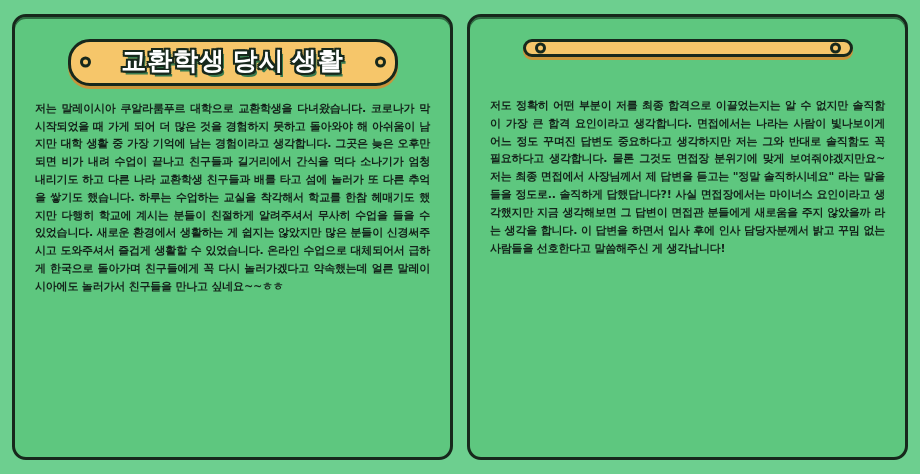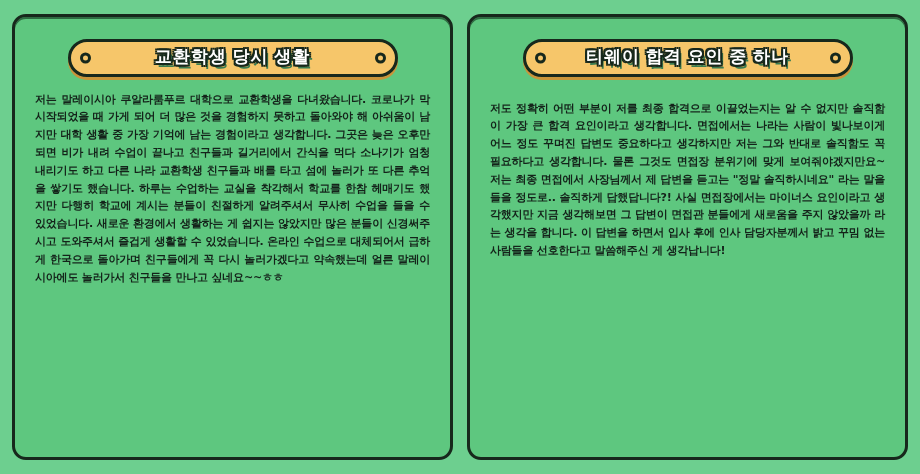--- a/index.html
+++ b/index.html
@@ -48,23 +48,23 @@
     background: #f6c66a;
     border: 3px solid #17281c;
     border-radius: 22px;
     padding: 5px 38px 7px 38px;
     min-width: 330px;
     text-align: center;
     box-sizing: border-box;
     box-shadow: 0 3px 0 #c9943a;
   }
   .title-text {
-    font-family: Liberation Sans, sans-serif;
+    font-family: Liberation Serif, serif;
     font-weight: bold;
-    font-size: 17px;
+    font-size: 25px;
     line-height: 1.15;
     color: #ffffff;
     letter-spacing: 1px;
     text-shadow:
       -2px -2px 0 #17281c,
       2px -2px 0 #17281c,
       -2px 2px 0 #17281c,
       2px 2px 0 #17281c,
       0px -2px 0 #17281c,
       0px 2px 0 #17281c,
@@ -94,21 +94,21 @@
     font-size: 11px;
     line-height: 1.62;
     color: #14231a;
     text-align: justify;
     word-break: break-all;
     padding: 2px 6px 0 6px;
     letter-spacing: -0.2px;
   }
   .panel-left .body-text { margin-top: 2px; }
   .panel-right .body-text {
-    margin-top: 11px;
+    margin-top: 28px;
   }
 </style>
 </head>
 <body>
 
 <div class="stage">
 
   <div class="panel panel-left">
     <div class="title-wrap">
       <div class="title-plate">
@@ -118,19 +118,18 @@
       </div>
     </div>
     <div class="body-text">저는 말레이시아 쿠알라룸푸르 대학으로 교환학생을 다녀왔습니다. 코로나가 막 시작되었을 때 가게 되어 더 많은 것을 경험하지 못하고 돌아와야 해 아쉬움이 남지만 대학 생활 중 가장 기억에 남는 경험이라고 생각합니다. 그곳은 늦은 오후만 되면 비가 내려 수업이 끝나고 친구들과 길거리에서 간식을 먹다 소나기가 엄청 내리기도 하고 다른 나라 교환학생 친구들과 배를 타고 섬에 놀러가 또 다른 추억을 쌓기도 했습니다. 하루는 수업하는 교실을 착각해서 학교를 한참 헤매기도 했지만 다행히 학교에 계시는 분들이 친절하게 알려주셔서 무사히 수업을 들을 수 있었습니다. 새로운 환경에서 생활하는 게 쉽지는 않았지만 많은 분들이 신경써주시고 도와주셔서 즐겁게 생활할 수 있었습니다. 온라인 수업으로 대체되어서 급하게 한국으로 돌아가며 친구들에게 꼭 다시 놀러가겠다고 약속했는데 얼른 말레이시아에도 놀러가서 친구들을 만나고 싶네요~~ㅎㅎ</div>
   </div>
 
   <div class="panel panel-right">
     <div class="title-wrap">
       <div class="title-plate">
         <span class="plate-dot left"></span>
         <span class="plate-dot right"></span>
-        <div class="title-text">티웨이 합격 요인 중 하나</div>
       </div>
     </div>
     <div class="body-text">저도 정확히 어떤 부분이 저를 최종 합격으로 이끌었는지는 알 수 없지만 솔직함이 가장 큰 합격 요인이라고 생각합니다. 면접에서는 나라는 사람이 빛나보이게 어느 정도 꾸며진 답변도 중요하다고 생각하지만 저는 그와 반대로 솔직함도 꼭 필요하다고 생각합니다. 물론 그것도 면접장 분위기에 맞게 보여줘야겠지만요~ 저는 최종 면접에서 사장님께서 제 답변을 듣고는 "정말 솔직하시네요" 라는 말을 들을 정도로.. 솔직하게 답했답니다?! 사실 면접장에서는 마이너스 요인이라고 생각했지만 지금 생각해보면 그 답변이 면접관 분들에게 새로움을 주지 않았을까 라는 생각을 합니다. 이 답변을 하면서 입사 후에 인사 담당자분께서 밝고 꾸밈 없는 사람들을 선호한다고 말씀해주신 게 생각납니다!</div>
   </div>
 
 </div>
 
 </body></html>

